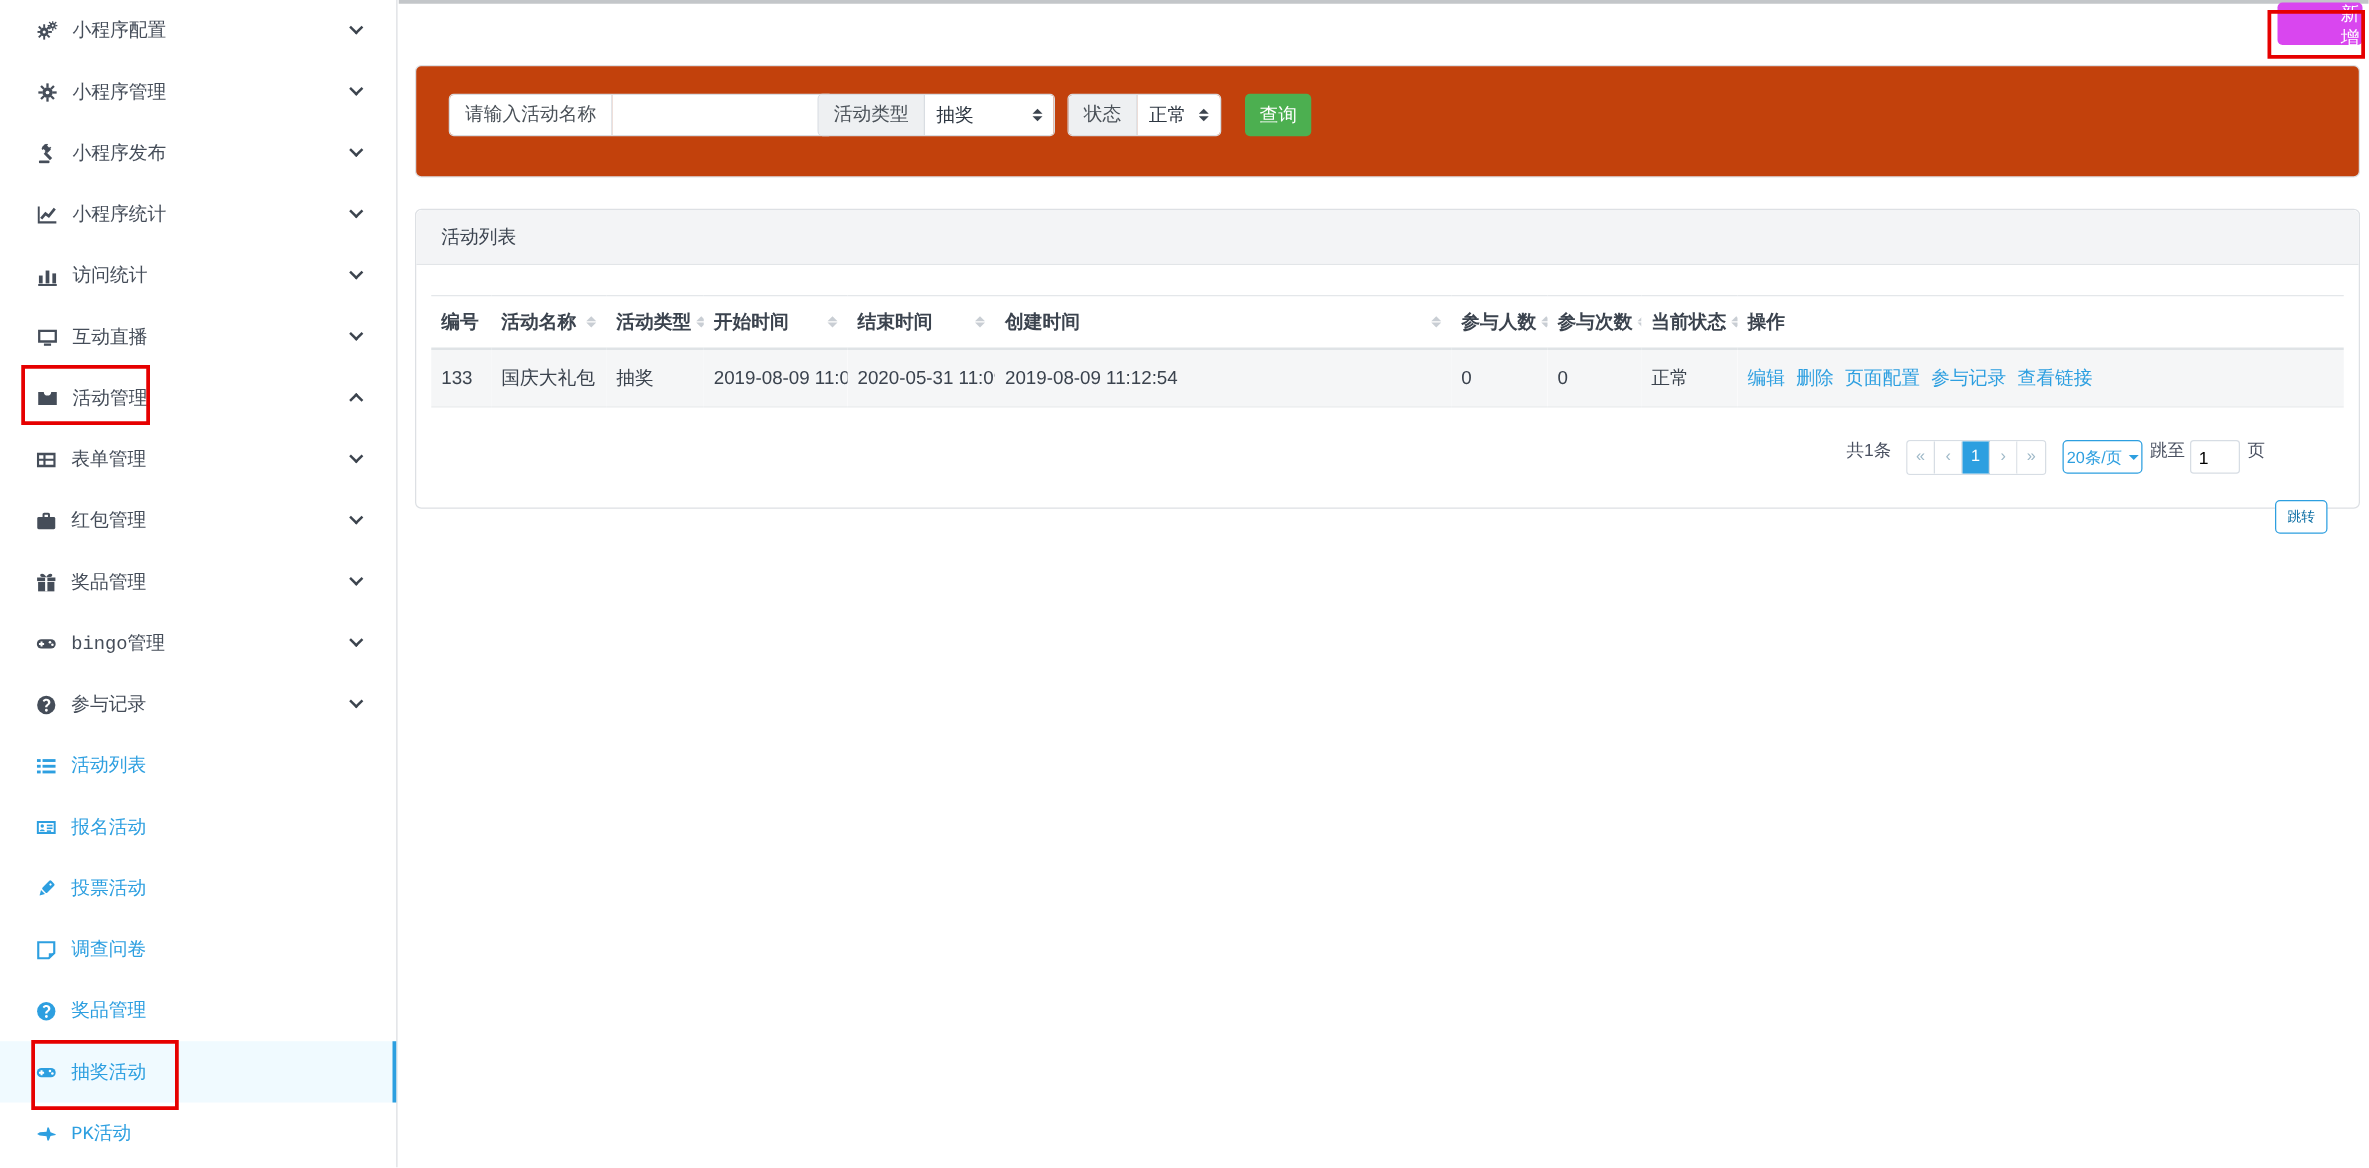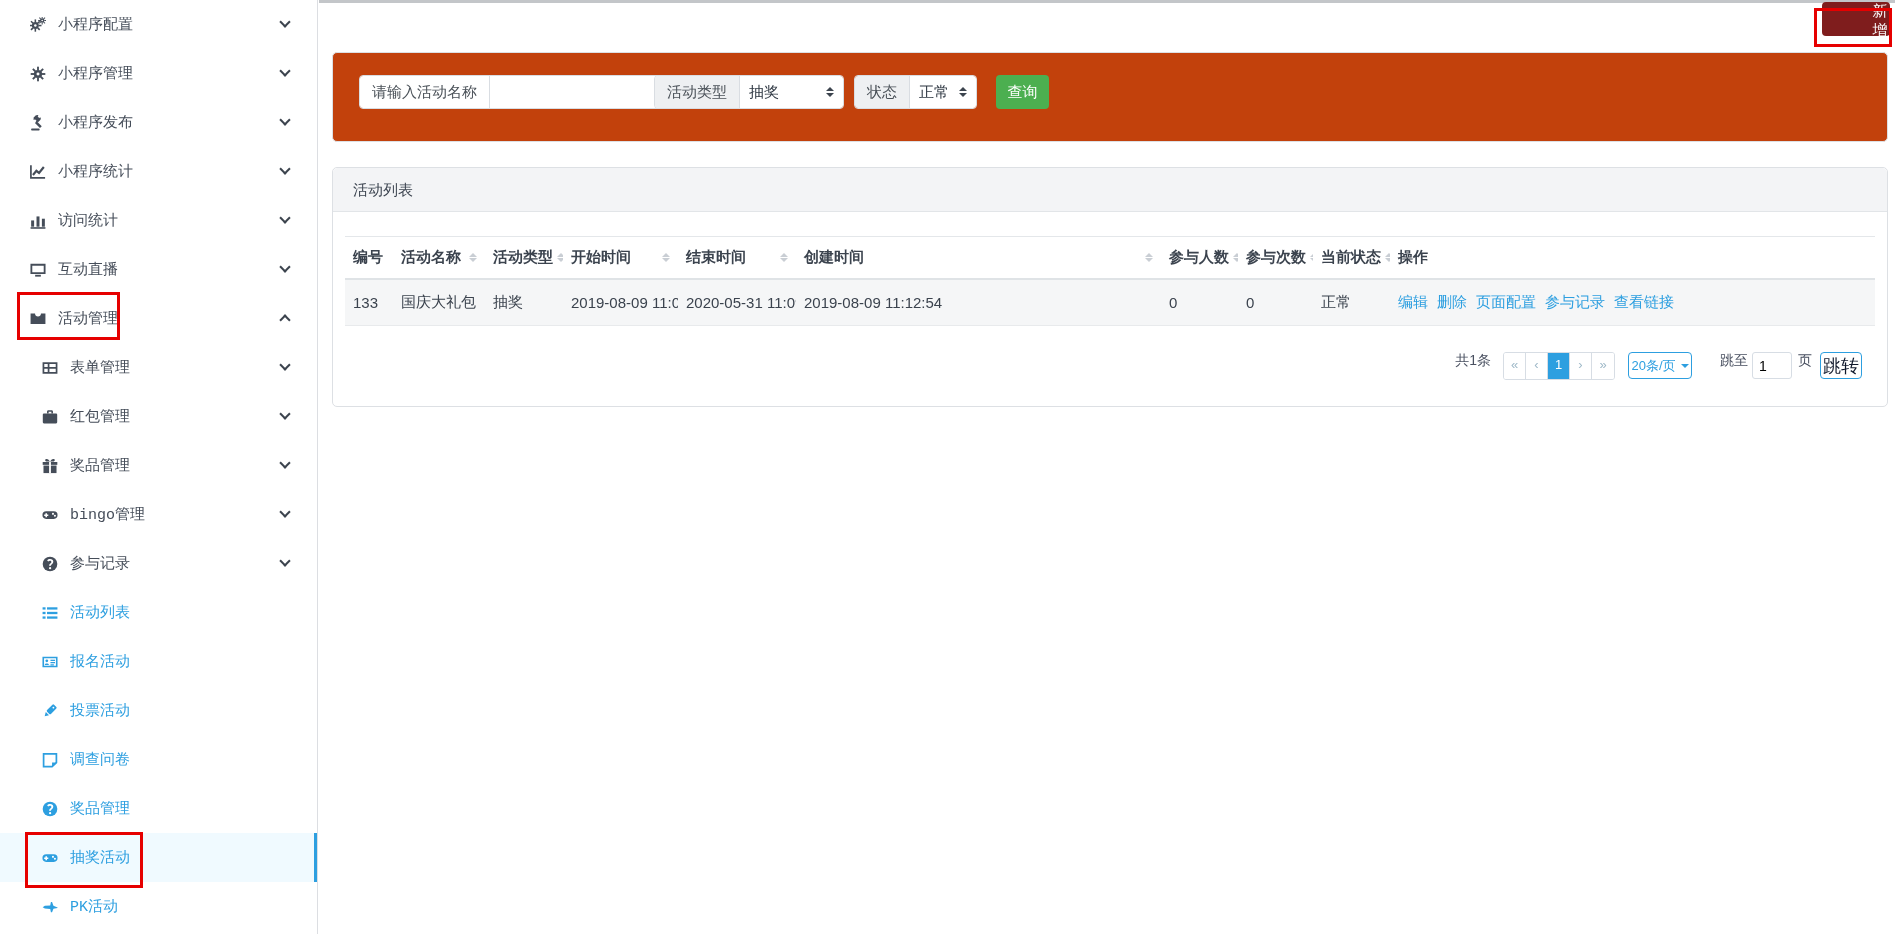--- a/index.html
+++ b/index.html
@@ -3,33 +3,33 @@
 <meta charset="utf-8">
 <style>
   * { margin:0; padding:0; box-sizing:border-box; }
   html,body { width:1895px; height:934px; }
   body { position:relative; background:#fff; font-family:"Liberation Sans",sans-serif; color:#464e59; overflow:hidden; }
 
   
   .sidebar { position:absolute; left:0; top:0; width:318px; height:934px; background:#fff; border-right:1px solid #dcdee2; z-index:2;font-family:Liberation Mono, monospace; }
   .side-item { height:49px; display:flex; align-items:center; position:relative; cursor:pointer; font-size:15px; color:#454d59; }
   .side-item.top { padding-left:28px; }
-  .side-item.sub, .side-item.leaf { padding-left:40px; }
+  .side-item.sub, .side-item.leaf { padding-left:27px; }
   .side-item.blue { color:#2d9fe0; }
   .side-item.active { background:#f0faff; border-right:3px solid #2d9fe0; }
   .s-icon { width:19px; height:16px; margin-right:11px; display:inline-flex; align-items:center; justify-content:center; flex:none; }
   .s-icon svg { width:16px; height:16px; fill:currentColor; }
   .chev { position:absolute; right:28px; width:8px; height:8px; border-right:2px solid #3c444e; border-bottom:2px solid #3c444e; }
   .chev.down { transform:rotate(45deg); top:18px; }
   .chev.up { transform:rotate(-135deg); top:22px; }
 
   
   .main-topline { position:absolute; left:319px; top:0; width:1576px; height:3px; background:#c3c6c9; }
   .btn { border:none; cursor:pointer; font-family:inherit; }
-  .btn-add { position:absolute; left:1822px; top:2px; width:68px; height:34px; background:#7f1d1d; color:#fff; font-size:15px; border-radius:4px; z-index:3;padding-left:48px; }
+  .btn-add { position:absolute; left:1822px; top:2px; width:68px; height:34px; background:#d946ef; color:#fff; font-size:15px; border-radius:4px; z-index:3;padding-left:48px; }
 
   
   .filter-card { position:absolute; left:332px; top:52px; width:1556px; height:90px; border:1px solid #dde0e4; border-radius:5px; background:#c2410c; }
   .igroup { position:absolute; top:22px; height:34px; display:flex; border:1px solid #d9dde2; border-radius:4px; overflow:hidden; font-size:15px; }
   .iaddon { padding:0 12px; line-height:32px; color:#4a5158; background:#fff; border-right:1px solid #d9dde2; white-space:nowrap; }
   .iaddon.gray { background:#eef0f2; }
   .itext { border:none; outline:none; height:32px; font-size:15px; padding:0 8px; }
   .iselect { display:flex; align-items:center; justify-content:space-between; padding:0 9px; background:#fff; cursor:pointer; color:#2e3742; }
   .updown { display:flex; flex-direction:column; align-items:center; margin-left:8px; }
   .updown i { display:block; width:0; height:0; border:4px solid transparent; }
@@ -53,23 +53,23 @@
 
   
   .pager { position:absolute; top:184px; right:25px; display:flex; align-items:flex-start; font-size:14px; color:#495060; }
   .pg-total { margin-right:12px; }
   .pg-group { display:flex; border:1px solid #d7dde4; border-radius:3px; overflow:hidden; }
   .pg-btn { width:22px; height:26px; line-height:24px; text-align:center; background:#fff; color:#9fb9c8; border-right:1px solid #d7dde4; cursor:pointer; font-size:13px; }
   .pg-btn:last-child { border-right:none; }
   .pg-btn.active { background:#2d9fe0; color:#fff; }
   .pg-size { margin-left:13px; width:64px; height:27px; border:1px solid #2d9fe0; border-radius:4px; color:#2d9fe0; background:#fff; font-size:13px; display:flex; align-items:center; justify-content:center; cursor:pointer; }
   .caret { width:0; height:0; border:4px solid transparent; border-top-color:#2d9fe0; margin-left:5px; margin-top:4px; }
-  .pg-jumplabel { margin-left:28px; }
+  .pg-jumplabel { margin-left:6px; }
   .pg-jump-input { width:40px; height:27px; border:1px solid #d7dde4; border-radius:3px; margin:0 6px 0 4px; padding:0 6px; font-size:14px; outline:none; }
-  .pg-go { margin-left:8px; width:42px; height:27px; border:1px solid #2d9fe0; border-radius:4px; color:#0f172a; background:#fff; font-size:18px; cursor:pointer; }
+  .pg-go { margin-left:8px; width:42px; height:27px; border:1px solid #2d9fe0; border-radius:4px; color:#0369a1; background:#fff; font-size:11px; cursor:pointer;margin-top:48px; }
 
   
   .anno { position:absolute; border:3px solid #e60000; z-index:6; pointer-events:none; }
   .anno-activity { left:17px; top:292px; width:103px; height:48px; }
   .anno-lottery { left:25px; top:832px; width:118px; height:56px; }
   .anno-add { left:1814px; top:8px; width:78px; height:39px; z-index:7; }
 </style>
 </head>
 <body>
 

